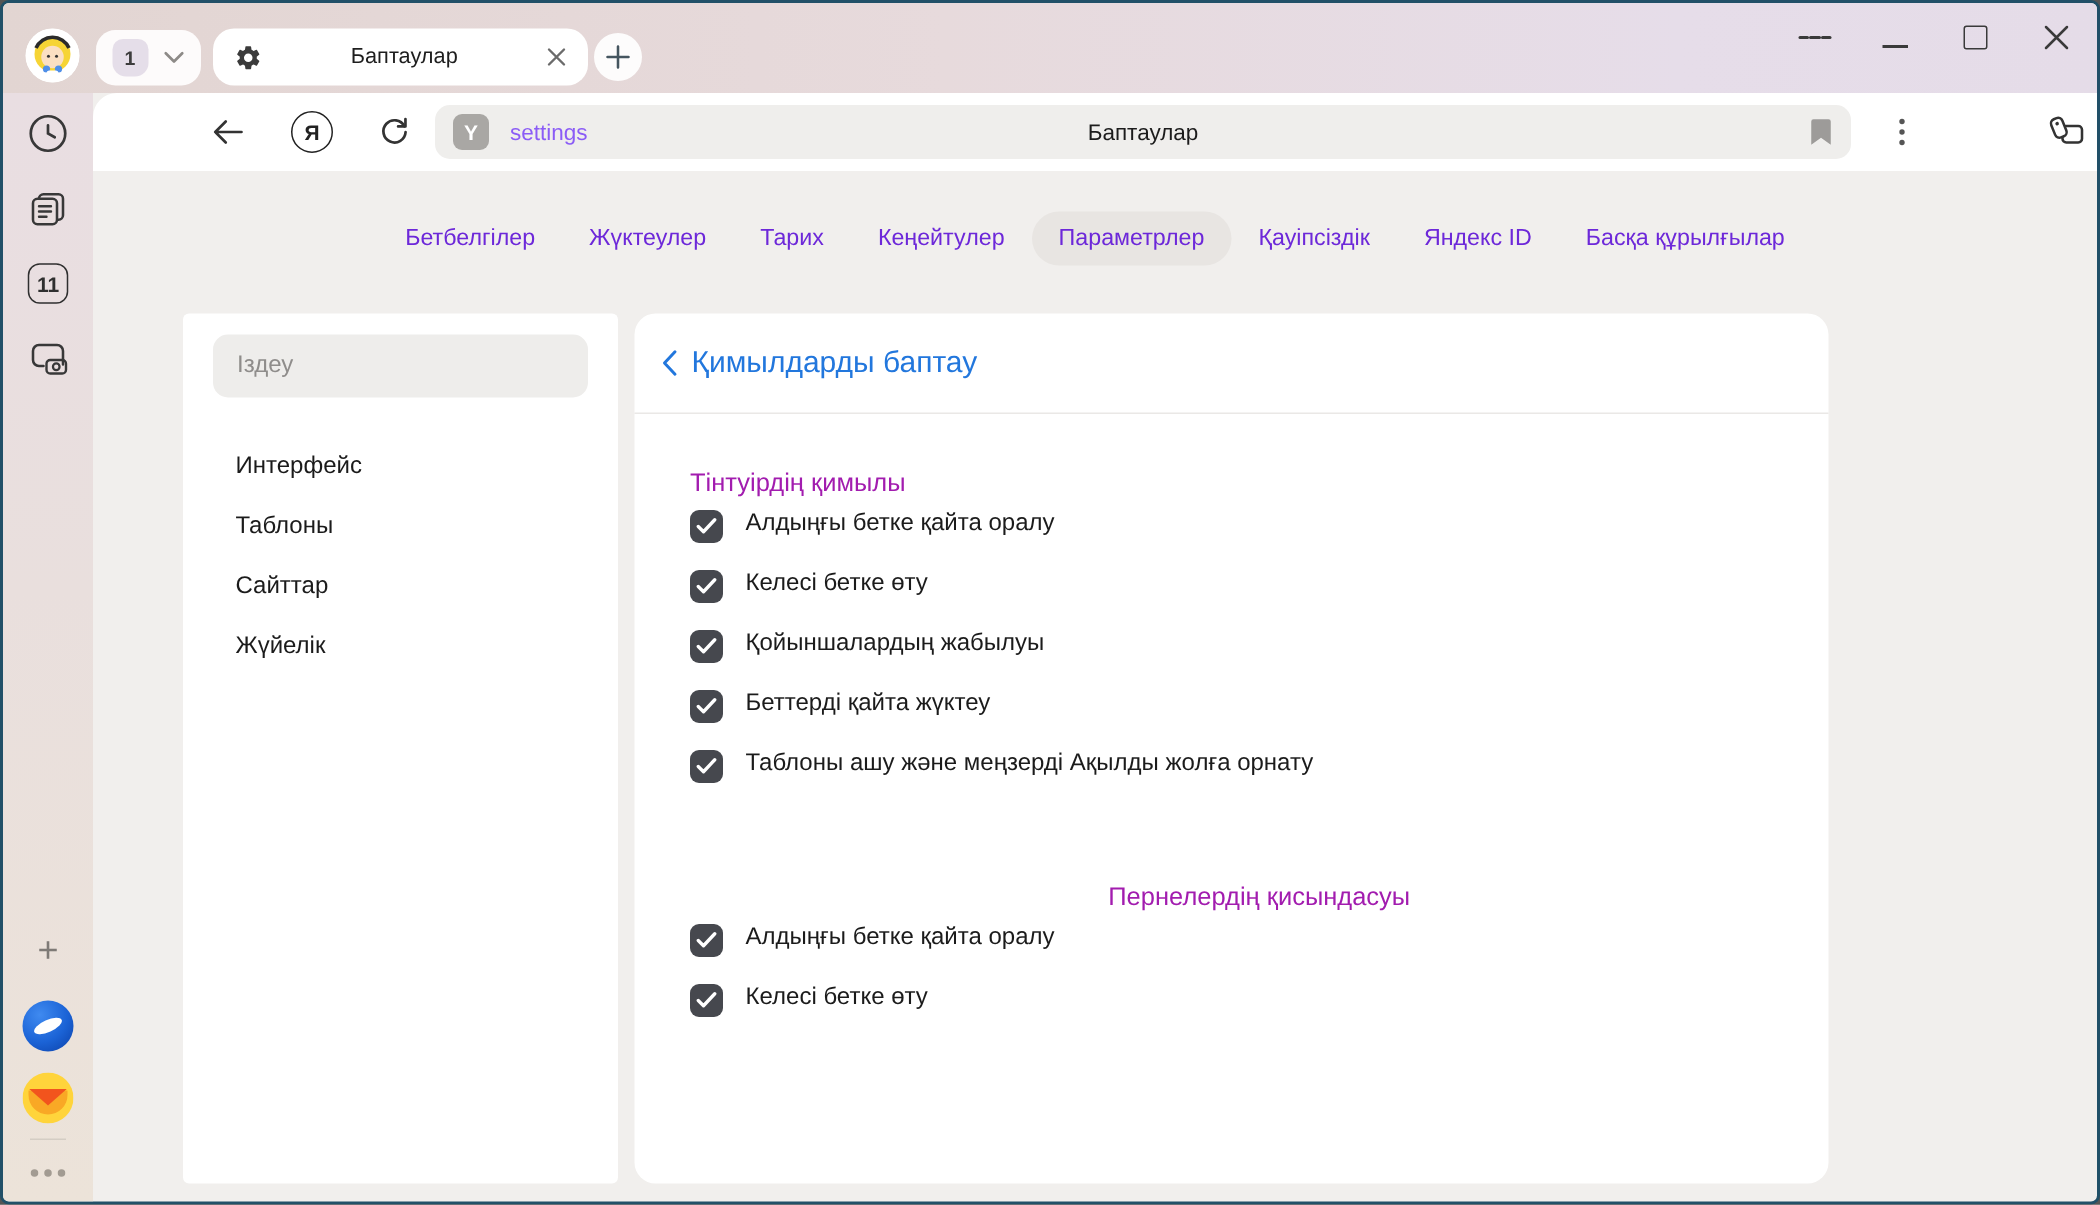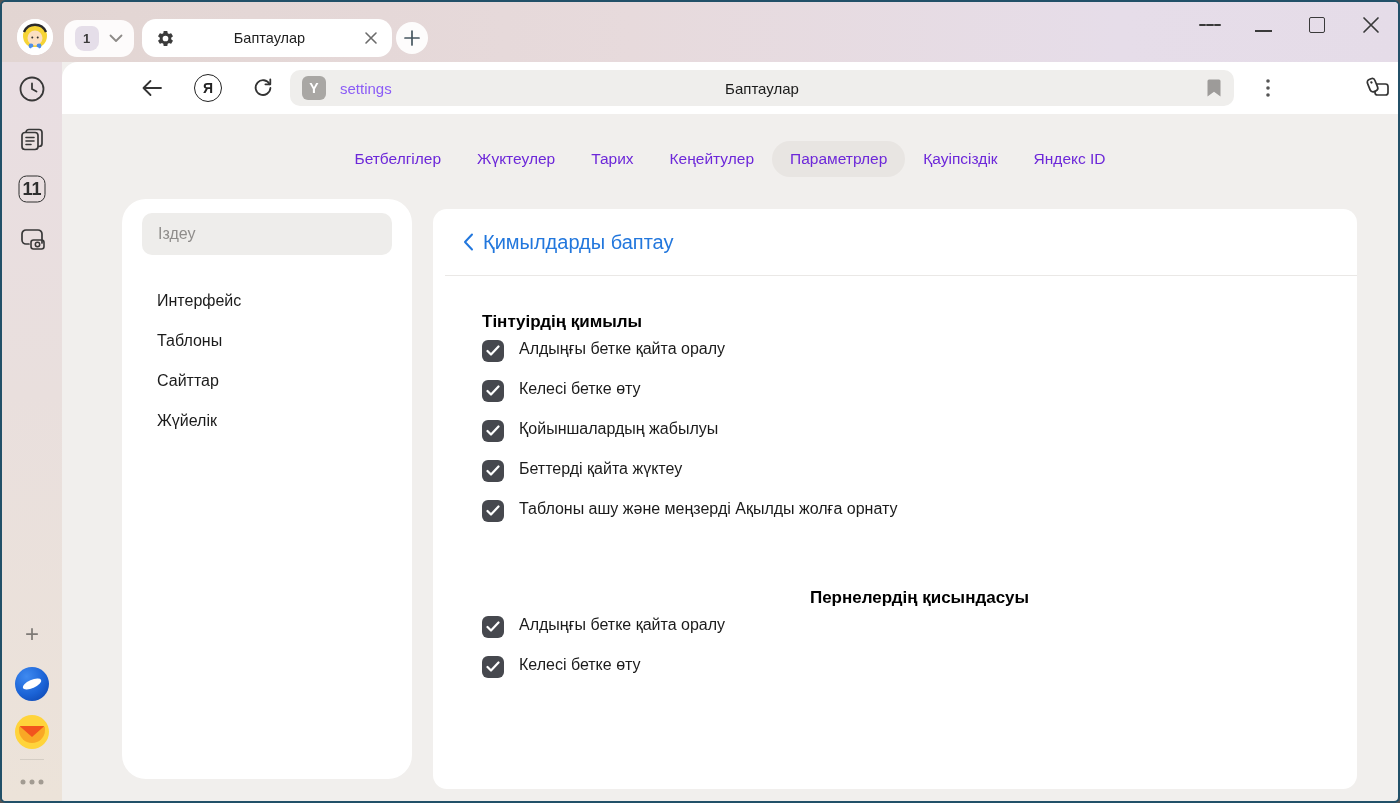--- a/index.html
+++ b/index.html
@@ -26,21 +26,21 @@
   .bars span{ display:block; width:16px; height:1.8px; background:#3a3a3a; margin:2.3px 0; border-radius:1px; }
   .dash{ width:17px; height:1.8px; background:#3a3a3a; margin-top:12px; }
   .sq{ width:16px; height:16px; border:1.8px solid #3a3a3a; border-radius:2px; }
 
   
   .rail{ position:absolute; left:0; top:60px; bottom:0; width:60px;
     background:linear-gradient(180deg,#e9dee2 0%,#e9dfdd 45%,#ece3d9 100%); }
   .rail-ic{ position:absolute; left:50%; transform:translate(-50%,-50%); display:flex;
     align-items:center; justify-content:center; }
   .badge11{ width:27px; height:27px; border:1.8px solid #2f2f2f; border-radius:8px;
-    display:flex; align-items:center; justify-content:center; font-size:18px; font-weight:700; color:#2f2f2f; }
+    display:flex; align-items:center; justify-content:center; font-size:14px; font-weight:700; color:#2f2f2f; }
   .plus-g{ font-size:24px; color:#7e7a76; font-weight:300; }
   .sphere{ width:34px; height:34px; border-radius:50%;
     background:radial-gradient(circle at 34% 28%,#3f8af0 0%,#1b63d6 55%,#0b3fa6 100%); position:relative; }
   .sphere i{ position:absolute; left:7px; top:13px; width:20px; height:8px; background:#fff;
     border-radius:50%; transform:rotate(-24deg); }
   .rail-div{ position:absolute; left:18px; width:24px; height:1px; background:#d4cdc4; }
   .dots3{ display:flex; gap:4px; }
   .dots3 i{ width:5px; height:5px; border-radius:50%; background:#a29b92; }
 
   
@@ -57,32 +57,32 @@
   .url-text{ margin-left:14px; font-size:15px; color:#8b5cf6; }
   .urlbar-title{ position:absolute; left:0; right:0; text-align:center; font-size:15px; color:#1c1c1c; pointer-events:none; }
   .bm{ margin-left:auto; z-index:1; }
 
   
   .navtabs{ position:absolute; left:60px; top:139px; right:0; display:flex; justify-content:center; }
   .navtab{ padding:9px 18px; font-size:15.5px; color:#6d28d9; border-radius:19px; cursor:pointer; white-space:nowrap; }
   .navtab.active{ background:#e8e5e2; }
 
   
-  .side-card{ position:absolute; left:120px; top:197px; width:290px; height:580px; background:#fff; border-radius:24px; }
+  .side-card{ position:absolute; left:120px; top:207px; width:290px; height:580px; background:#fff; border-radius:4px; }
   .search{ margin:14px 20px 0; width:250px; height:42px; background:#eeedeb; border:none; border-radius:10px;
     padding:0 16px; font-size:16px; color:#222; font-family:inherit; outline:none; }
   .search::placeholder{ color:#8f8d8b; }
   .side-list{ margin-top:26px; }
   .side-item{ height:40px; display:flex; align-items:center; padding-left:35px; font-size:16px; color:#1b1b1b; cursor:pointer; }
 
-  .main-card{ position:absolute; left:431px; top:207px; width:924px; height:580px; background:#fff; border-radius:14px;padding-left:12px; }
+  .main-card{ position:absolute; left:421px; top:207px; width:796px; height:580px; background:#fff; border-radius:14px; }
   .mc-header{ height:67px; display:flex; align-items:center; padding-left:18px; border-bottom:1px solid #eae8e6; }
   .mc-title{ font-size:20px; color:#2277dd; margin-left:9px; }
   .mc-body{ padding:0 0 0 37px; }
-  .sec-title{ font-size:17px; font-weight:700; color:#000000; margin-top:36px; margin-bottom:8px; }
+  .sec-title{ font-size:17px; font-weight:400; color:#a21caf; margin-top:36px; margin-bottom:8px; }
   .sec-title.second{ margin-top:48px;text-align:center; }
   .cb-row{ height:40px; display:flex; align-items:flex-start; cursor:pointer; }
   .cb{ width:22px; height:22px; background:#46484e; border-radius:6px; display:flex;
     align-items:center; justify-content:center; flex:none; }
   .cb-label{ margin-left:15px; font-size:16px; color:#1b1b1b; }
 
   svg{ display:block; }
 </style>
 </head>
 <body>
@@ -245,20 +245,21 @@
       <div class="navtab">Тарих</div>
 
       <div class="navtab">Кеңейтулер</div>
 
       <div class="navtab active">Параметрлер</div>
 
       <div class="navtab">Қауіпсіздік</div>
 
       <div class="navtab">Яндекс ID</div>
 
+      <div class="navtab">Басқа құрылғылар</div>
     </div>
 
   <div class="side-card">
     <input class="search" type="text" placeholder="Іздеу" style="">
     <div class="side-list">
 
 
         <div class="side-item">Интерфейс</div>
 
         <div class="side-item">Таблоны</div>

